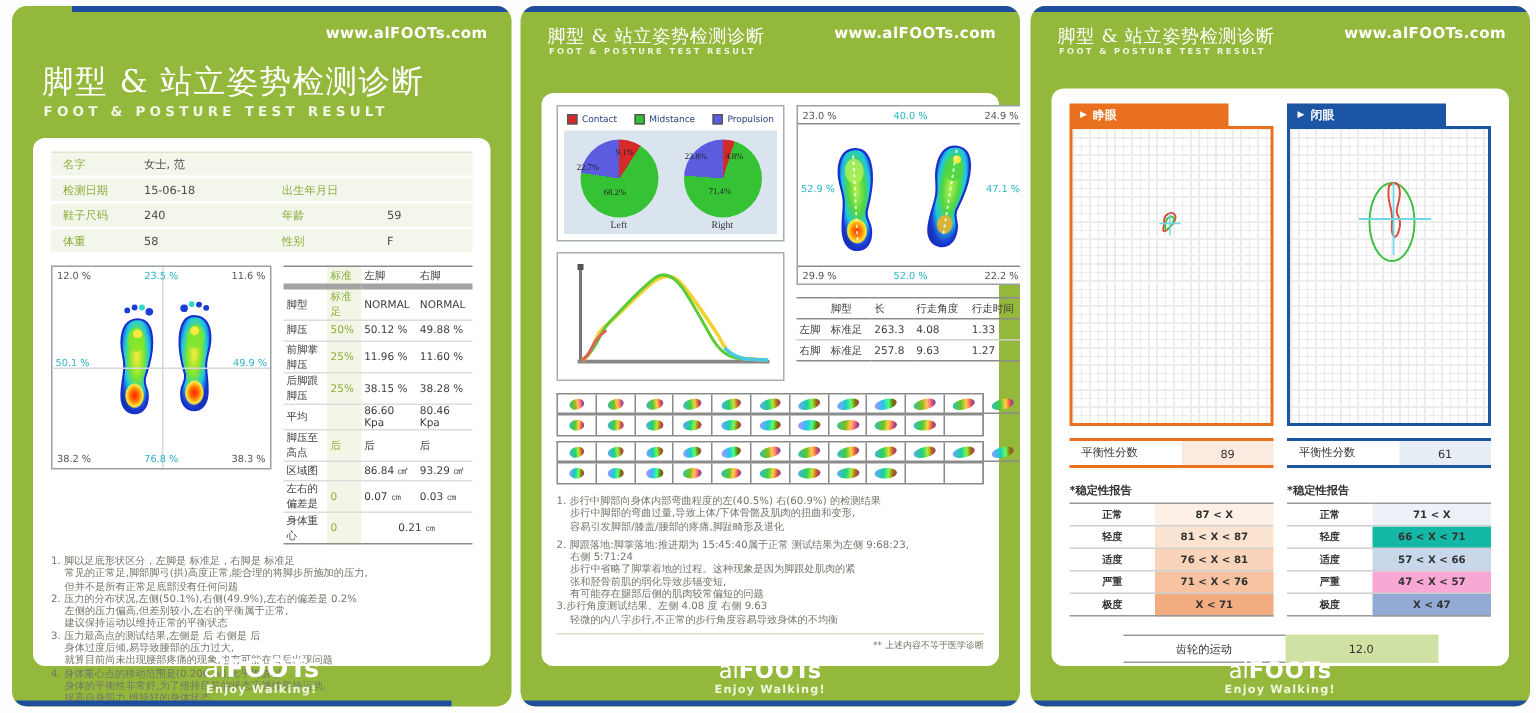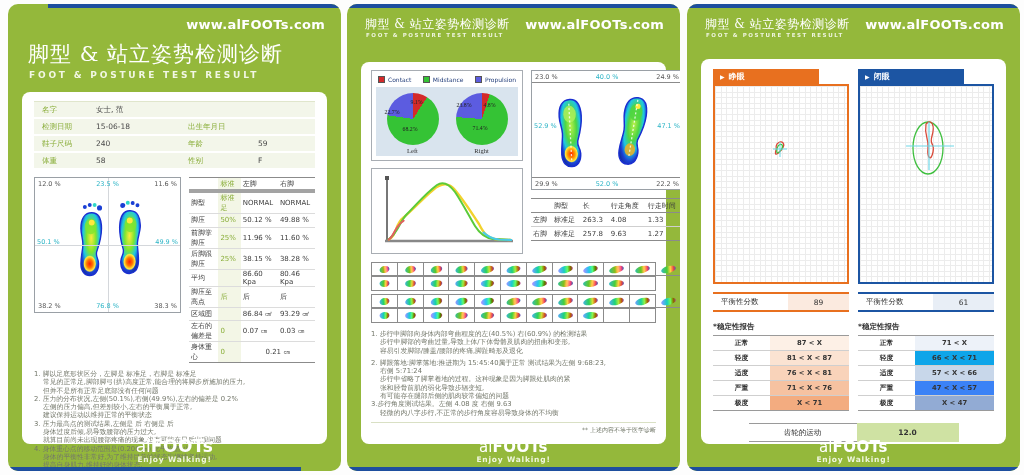--- a/index.html
+++ b/index.html
@@ -3,21 +3,21 @@
 <meta charset="utf-8">
 <style>
   * { margin:0; padding:0; box-sizing:border-box; }
   body { width:1024px; height:475px; background:#fdfdfd; font-family:"DejaVu Sans", sans-serif; position:relative; overflow:hidden; }
   .page { position:absolute; top:4px; width:333px; height:467px; background:#94b83b; border-radius:10px; overflow:hidden; }
   #page1 { left:8px; } #page2 { left:347px; } #page3 { left:687px; }
   .bar-top { position:absolute; top:0; left:40px; right:0; height:4px; background:#1d4e9e; }
   #page2 .bar-top, #page3 .bar-top { left:0; }
   .bar-bot { position:absolute; bottom:0; left:0; right:40px; height:4px; background:#1d4e9e; }
   #page2 .bar-bot, #page3 .bar-bot { right:0; }
-  .url { position:absolute; top:13px; right:16px; color:#fff; font-size:13px; font-weight:bold; letter-spacing:.3px; }
+  .url { position:absolute; top:13px; right:16px; color:#fff; font-size:10px; font-weight:bold; letter-spacing:.3px; }
   .title-big { position:absolute; left:20px; top:36px; color:#fff; font-size:21px; font-family:"DejaVu Serif", serif; letter-spacing:1px; }
   .sub-big { position:absolute; left:21px; top:66px; color:#f2f7e4; font-size:9px; font-weight:bold; letter-spacing:2.8px; }
   .title-sm { position:absolute; left:18px; top:12px; color:#fff; font-size:12px; font-family:"DejaVu Serif", serif; letter-spacing:.5px; }
   .sub-sm { position:absolute; left:19px; top:28px; color:#eef4dd; font-size:5.5px; font-weight:bold; letter-spacing:1.6px; }
   .card { position:absolute; left:14px; right:14px; background:#fff; border-radius:8px; padding:9px 12px; }
   #page1 .card { top:88px; bottom:27px; }
   #page2 .card { top:58px; bottom:27px; padding:8px 10px; }
   #page3 .card { top:55px; bottom:27px; padding:10px 12px; }
   .footer { position:absolute; bottom:7px; left:0; right:0; text-align:center; color:#fff; line-height:1.1; }
   .logo { font-size:17px; } .logo .al { font-weight:normal; } .logo .foots { font-weight:bold; letter-spacing:.5px; }
@@ -104,21 +104,21 @@
   .scorebar.orange .sv { background:#fbeadf; } .scorebar.blue .sv { background:#e8eef6; }
   .reptitle { font-size:7.5px; font-weight:bold; color:#333; margin:10px 0 3px; }
   .rtable { width:100%; border-collapse:collapse; font-size:6.8px; color:#333; }
   .rtable td { height:15px; border-bottom:1px solid #cfcfcf;font-weight:bold; }
   .rtable tr:first-child td { border-top:1px solid #9a9a9a; }
   .rtable tr:last-child td { border-bottom:1px solid #9a9a9a; }
   .rtable .rl { width:42%; text-align:center; background:#fff; }
   .rtable .rv { text-align:center; }
   .gearbar { display:flex; width:210px; margin:12px auto 0; height:19px; font-size:7.5px; }
   .gearbar .gl { width:108px; border-top:1px solid #9a9a9a; border-bottom:1px solid #9a9a9a; display:flex; align-items:center; justify-content:center; color:#333; }
-  .gearbar .gv { flex:1; background:#cfe2a3; display:flex; align-items:center; justify-content:center; color:#333;font-weight:bold; }
+  .gearbar .gv { flex:1; background:#cfe2a3; display:flex; align-items:center; justify-content:center; color:#333; }
 </style>
 </head>
 <body>
 
 <div class="page" id="page1">
   <div class="bar-top"></div>
   <div class="url">www.alFOOTs.com</div>
   <div class="title-big">脚型 &amp; 站立姿势检测诊断</div>
   <div class="sub-big">FOOT &amp; POSTURE TEST RESULT</div>
   <div class="card">
@@ -648,29 +648,29 @@
         </div>
         <div class="reptitle">*稳定性报告</div>
         <table class="rtable">
           <tbody>
               <tr>
                 <td class="rl">正常</td>
                 <td class="rv" style="background:#edf2f9">71 &lt; X</td>
               </tr>
           <tr>
                 <td class="rl">轻度</td>
-                <td class="rv" style="background:#0ea5e9">66 &lt; X &lt; 71</td>
+                <td class="rv" style="background:#14b8a6">66 &lt; X &lt; 71</td>
               </tr>
           <tr>
                 <td class="rl">适度</td>
                 <td class="rv" style="background:#c8d7ea">57 &lt; X &lt; 66</td>
               </tr>
           <tr>
                 <td class="rl">严重</td>
-                <td class="rv" style="background:#3b82f6">47 &lt; X &lt; 57</td>
+                <td class="rv" style="background:#f9a8d4">47 &lt; X &lt; 57</td>
               </tr>
           <tr>
                 <td class="rl">极度</td>
                 <td class="rv" style="background:#92abd4">X &lt; 47</td>
               </tr>
         </tbody>
           </table>
       </div>
     </div>
     <div class="gearbar">

